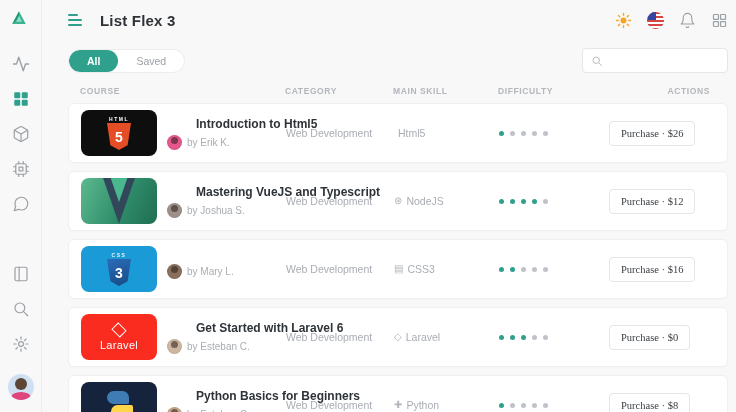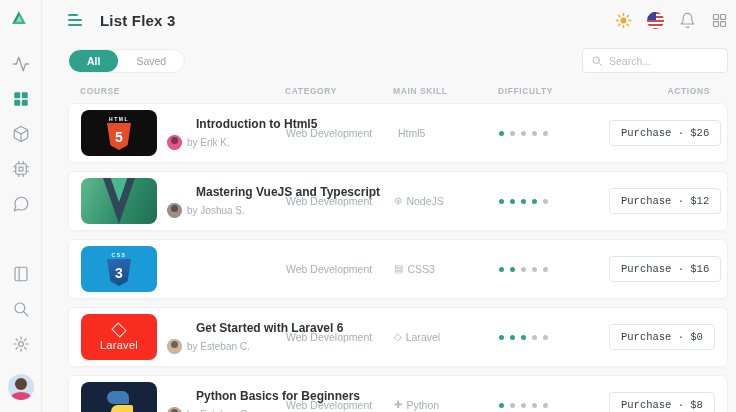--- a/index.html
+++ b/index.html
@@ -55,21 +55,21 @@
   .meta .author{display:flex;align-items:center;gap:5px;margin-top:4px;font-size:10px;color:var(--txt-gray);}
   .av{width:15px;height:15px;border-radius:50%;flex:none;position:relative;overflow:hidden;box-shadow:inset 0 0 0 1px rgba(0,0,0,.05);}
   .av::before{content:"";position:absolute;left:4px;top:2px;width:7px;height:7px;border-radius:50%;background:rgba(40,30,25,.55);}
   .cat,.skill{font-size:10.5px;color:var(--txt-gray);white-space:nowrap;}
   .skill{display:flex;align-items:center;gap:4px;}
   .sk-ic{font-size:10px;line-height:1;color:#b3b6bb;}
   .dots{display:flex;gap:6px;}
   .dot{width:5px;height:5px;border-radius:50%;background:#bfc3c9;}
   .dot.on{background:var(--accent);}
   .act{display:flex;}
-  .buy{font-family:Liberation Mono, monospace;font-size:10.5px;color:#3b4046;background:#fff;border:1px solid #e3e5e8;border-radius:4px;padding:6px 11px;cursor:pointer;white-space:nowrap;}
+  .buy{font-family:Liberation Serif, serif;font-size:10.5px;color:#3b4046;background:#fff;border:1px solid #e3e5e8;border-radius:4px;padding:6px 11px;cursor:pointer;white-space:nowrap;}
 
   
   .thumb{width:76px;height:46px;border-radius:8px;flex:none;position:relative;overflow:hidden;
     display:flex;flex-direction:column;align-items:center;justify-content:center;}
   .lg-top,.lg-badge,.lg-word,.lg-s1,.lg-s2{display:none;}
   
   .logo-html5{background:#0e0e0e;}
   .logo-html5 .lg-top{display:block;color:#fff;font-size:5px;font-weight:bold;letter-spacing:1.5px;margin-bottom:1px;}
   .logo-html5 .lg-badge{display:flex;width:24px;height:27px;background:#e44d26;color:#fff;font-size:14px;font-weight:bold;
     align-items:center;justify-content:center;clip-path:polygon(0 0,100% 0,86% 82%,50% 100%,14% 82%);}
@@ -212,21 +212,20 @@
   <div class="controls">
     <div class="tabs">
       <span class="tab active">All</span>
       <span class="tab">Saved</span>
     </div>
     <label class="searchbox">
       <svg viewBox="0 0 24 24" fill="none" stroke="currentColor" stroke-width="2" stroke-linecap="round">
           <circle cx="10.5" cy="10.5" r="6.5"></circle>
           <line x1="15.5" y1="15.5" x2="21" y2="21"></line>
         </svg>
-      <input type="text" placeholder="Search..." style="">
     </label>
   </div>
 
   <div class="grid thead">
     <span>COURSE</span>
     <span>CATEGORY</span>
     <span>MAIN SKILL</span>
     <span>DIFFICULTY</span>
     <span class="h-actions">ACTIONS</span>
   </div>
@@ -296,20 +295,24 @@
     </div>
   </div>
       <div class="grid card">
     <div class="course-cell">
       <div class="thumb logo-css3">
         <span class="lg-top">CSS</span>
         <span class="lg-badge">3</span>
 
       </div>
       <div class="meta">
+        <div class="author">
+          <span class="av" style="background: rgb(138, 111, 94);"></span>
+          <span>by Mary L.</span>
+        </div>
       </div>
     </div>
     <div class="cat">Web Development</div>
     <div class="skill">
       <span class="sk-ic">▤</span>
       <span>CSS3</span>
     </div>
     <div class="dots">
           <span class="dot on"></span>
           <span class="dot on"></span>

